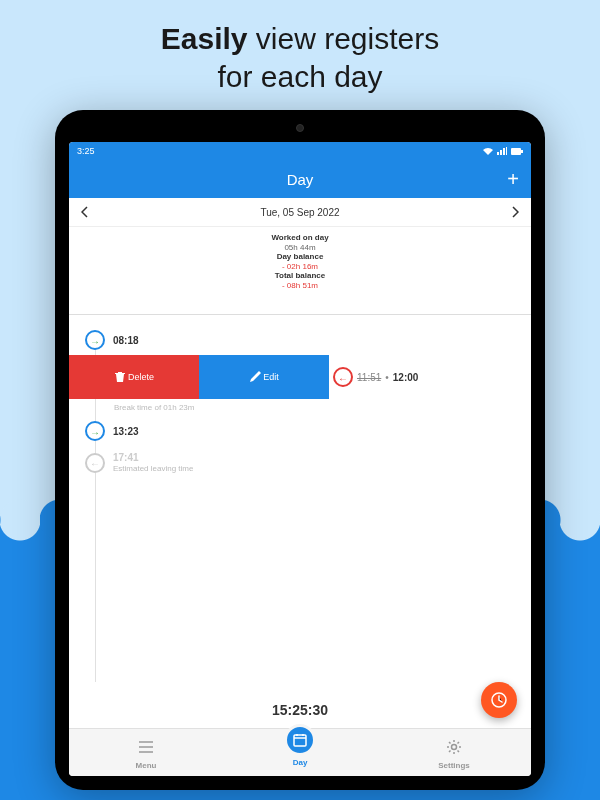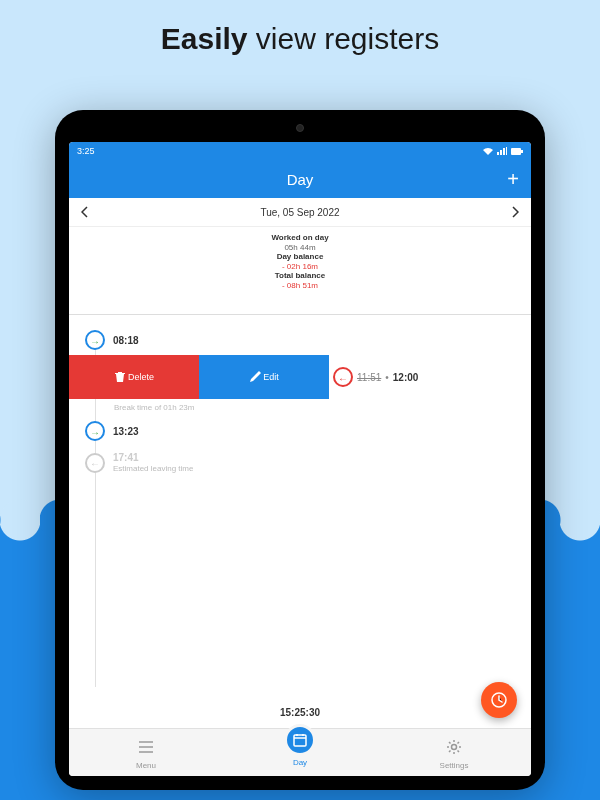--- a/index.html
+++ b/index.html
@@ -215,21 +215,21 @@
     font-size: 8px;
     color: #bbb;
     padding: 4px 12px 4px 44px;
     border-left: 1px dashed #ddd;
     margin-left: 26px;
     padding-left: 18px;
   }
   .clock-row {
     text-align: center;
     padding: 10px 6px;
-    font-size: 10px;
+    font-size: 14px;
     font-weight: 600;
     color: #333;
     position: relative;
   }
   .fab {
     position: absolute;
     right: 14px;
     bottom: 58px;
     width: 36px;
     height: 36px;
@@ -251,20 +251,21 @@
   .nav-item {
     flex: 1;
     display: flex;
     flex-direction: column;
     align-items: center;
     justify-content: center;
     gap: 2px;
     font-size: 8px;
     color: #999;
     position: relative;
+    font-weight: bold;
   }
   .nav-item.active { color: #1e88e5; }
   .nav-icon-wrap {
     width: 24px;
     height: 24px;
     display: flex;
     align-items: center;
     justify-content: center;
   }
   .nav-item.active .nav-icon-wrap {
@@ -276,20 +277,21 @@
     margin-top: -14px;
     border: 3px solid #f5f5f5;
   }
   svg { display: block; }
 </style>
 </head>
 <body>
 
 <div class="marketing-title">
   <span class="bold">Easily</span><span> view registers</span><br>
+  <span>for each day</span>
 </div>
 
 <div class="wave-bg"></div>
 
 <div class="tablet">
   <div class="camera"></div>
   <div class="screen">
 
     <div class="status-bar">
       <span>3:25</span>

